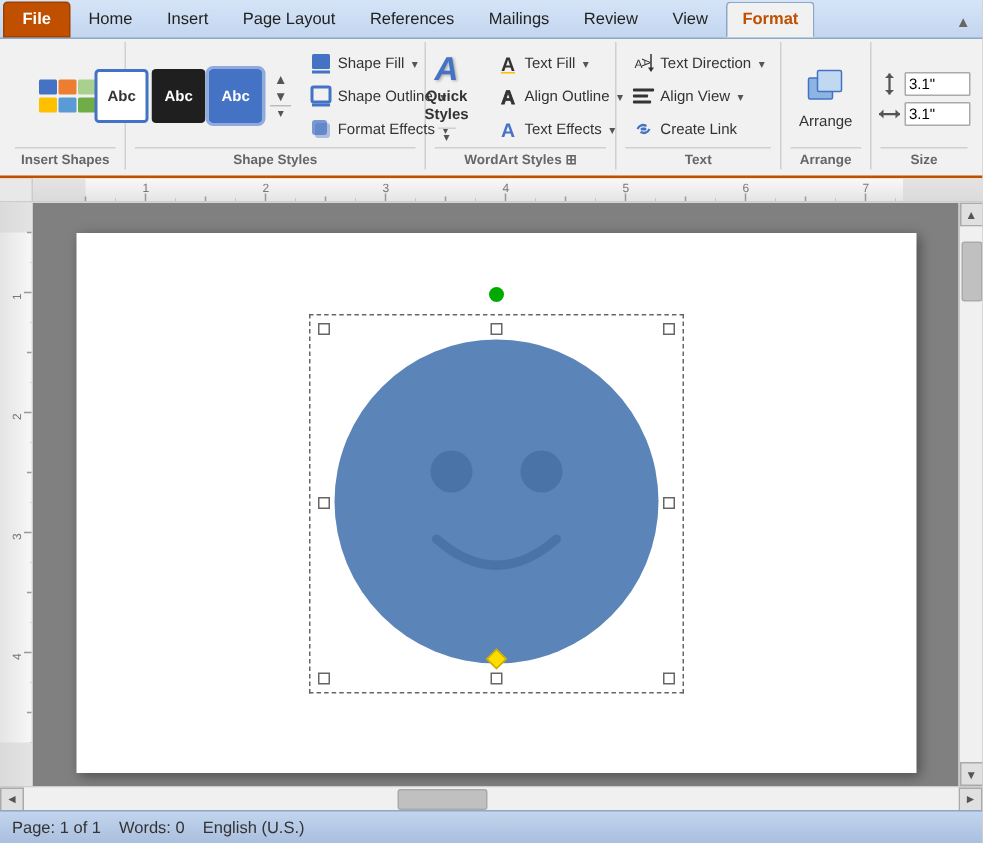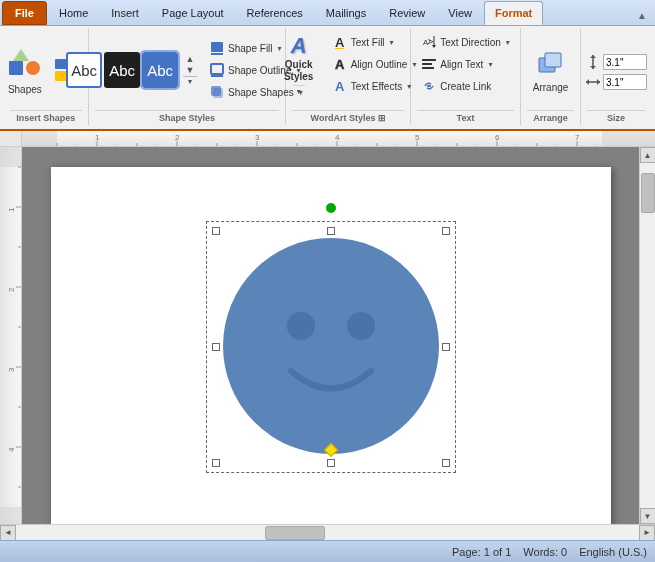--- a/index.html
+++ b/index.html
@@ -107,22 +107,22 @@
     }
 
     .style-btn {
       width: 36px;
       height: 36px;
       border-radius: 3px;
       cursor: pointer;
       display: flex;
       align-items: center;
       justify-content: center;
-      font-size: 15px;
-      font-weight: normal;
+      font-size: 10px;
+      font-weight: bold;
       border: 2px solid transparent;
     }
 
     .style-btn.white-style {
       background: white;
       border: 2px solid #4472c4;
       color: #333;
     }
 
     .style-btn.black-style {
@@ -281,21 +281,21 @@
     
     .status-bar {
       background: linear-gradient(to bottom, #c2d5ee, #aabfde);
       height: 22px;
       display: flex;
       align-items: center;
       padding: 0 8px;
       border-top: 1px solid #8ba8c8;
       font-size: 11px;
       color: #333;
-      justify-content: flex-end;
+      justify-content: flex-start;
     }
 
     .status-left { display: flex; gap: 12px; align-items: center; }
     .status-right { display: flex; gap: 4px; align-items: center; }
 
     
     .shape-container {
       position: relative;
       display: inline-block;
     }
@@ -448,30 +448,20 @@
       <span>Format</span>
     </div>
     <div style="flex:1"></div>
     <div style="padding:4px 8px; cursor:pointer; font-size:10px; color:#666;">▲</div>
   </div>
 
   <div class="ribbon-content">
 
     <div class="ribbon-group" style="min-width:80px;">
       <div class="group-content" style="flex-direction:row; align-items:center; gap:2px;">
-        <div class="shapes-big-btn">
-          <div class="shapes-icon-big">
-            <svg width="36" height="36" viewBox="0 0 36 36">
-              <rect x="2" y="14" width="14" height="14" fill="#4472c4" rx="1"></rect>
-              <circle cx="26" cy="21" r="7" fill="#ed7d31"></circle>
-              <polygon points="14,2 22,14 6,14" fill="#a9d18e"></polygon>
-            </svg>
-          </div>
-          <span style="font-size:10px; color:#333;">Shapes</span>
-        </div>
         <div style="display:flex; flex-direction:column; height:60px; justify-content:space-around; padding-left:2px;">
           <div style="display:flex; flex-direction:column; gap:2px;">
             <div style="display:flex; gap:1px;">
               <div style="width:12px;height:10px;background:#4472c4;border-radius:1px;cursor:pointer;"></div>
               <div style="width:12px;height:10px;background:#ed7d31;border-radius:1px;cursor:pointer;"></div>
               <div style="width:12px;height:10px;background:#a9d18e;border-radius:1px;cursor:pointer;"></div>
             </div>
             <div style="display:flex; gap:1px;">
               <div style="width:12px;height:10px;background:#ffc000;border-radius:1px;cursor:pointer;"></div>
               <div style="width:12px;height:10px;background:#5b9bd5;border-radius:1px;cursor:pointer;"></div>
@@ -514,21 +504,21 @@
               <rect x="2" y="13" width="12" height="2" fill="#4472c4"></rect>
             </svg>
             <span style="font-size:10px;">Shape Outline</span>
             <span class="dropdown-arrow">▾</span>
           </div>
           <div class="ribbon-btn-small">
             <svg width="16" height="16" viewBox="0 0 16 16">
               <rect x="2" y="2" width="10" height="10" fill="#4472c4" rx="2" opacity="0.7"></rect>
               <rect x="4" y="4" width="10" height="10" fill="#4472c4" rx="2" opacity="0.4"></rect>
             </svg>
-            <span style="font-size:10px;">Shape Shapes</span>
+            <span style="font-size:10px;">Format Effects</span>
             <span class="dropdown-arrow">▾</span>
           </div>
         </div>
       </div>
       <div class="group-label">Shape Styles</div>
     </div>
 
     <div class="ribbon-group" style="min-width:120px;">
       <div class="group-content" style="align-items:center; gap:4px;">
 
@@ -550,42 +540,42 @@
             <span>Align Outline</span>
             <span class="dropdown-arrow">▾</span>
           </div>
           <div class="ribbon-btn-small">
             <div style="width:16px;height:16px;display:flex;align-items:center;justify-content:center;font-size:13px;font-weight:bold;color:#4472c4;">A</div>
             <span>Text Effects</span>
             <span class="dropdown-arrow">▾</span>
           </div>
         </div>
       </div>
-      <div class="group-label" style="font-size:9px; color:#666; text-align:center; border-top:1px solid #d0d0d0; width:100%; padding-top:2px;margin-top:12px;">WordArt Styles <span style="font-size:9px; cursor:pointer;">⊞</span></div>
+      <div class="group-label" style="font-size:9px; color:#666; text-align:center; border-top:1px solid #d0d0d0; width:100%; padding-top:2px;">WordArt Styles <span style="font-size:9px; cursor:pointer;">⊞</span></div>
     </div>
 
     <div class="ribbon-group" style="min-width:110px;">
       <div class="group-content" style="flex-direction:column; align-items:flex-start; gap:2px; padding-top:2px;">
         <div class="ribbon-btn-small" style="width:100%;">
           <svg width="16" height="16" viewBox="0 0 16 16">
             <text x="2" y="11" font-size="8" fill="#333">A</text>
             <text x="7" y="11" font-size="8" fill="#333" transform="rotate(90,10,8)">A</text>
             <line x1="13" y1="2" x2="13" y2="13" stroke="#333" stroke-width="1"></line>
             <polygon points="11,11 13,14 15,11" fill="#333"></polygon>
           </svg>
           <span>Text Direction</span>
           <span class="dropdown-arrow">▾</span>
         </div>
         <div class="ribbon-btn-small" style="width:100%;">
           <svg width="16" height="16" viewBox="0 0 16 16">
             <rect x="1" y="3" width="14" height="2" fill="#333" rx="0.5"></rect>
             <rect x="1" y="7" width="10" height="2" fill="#333" rx="0.5"></rect>
             <rect x="1" y="11" width="12" height="2" fill="#333" rx="0.5"></rect>
           </svg>
-          <span>Align Text</span>
+          <span>Align View</span>
           <span class="dropdown-arrow">▾</span>
         </div>
         <div class="ribbon-btn-small" style="width:100%;">
           <svg width="16" height="16" viewBox="0 0 16 16">
             <path d="M4 8 Q6 4 10 6" stroke="#4472c4" stroke-width="1.5" fill="none"></path>
             <path d="M6 10 Q10 12 12 8" stroke="#4472c4" stroke-width="1.5" fill="none"></path>
             <rect x="6" y="7" width="4" height="2" fill="#4472c4" rx="1"></rect>
           </svg>
           <span>Create Link</span>
         </div>

